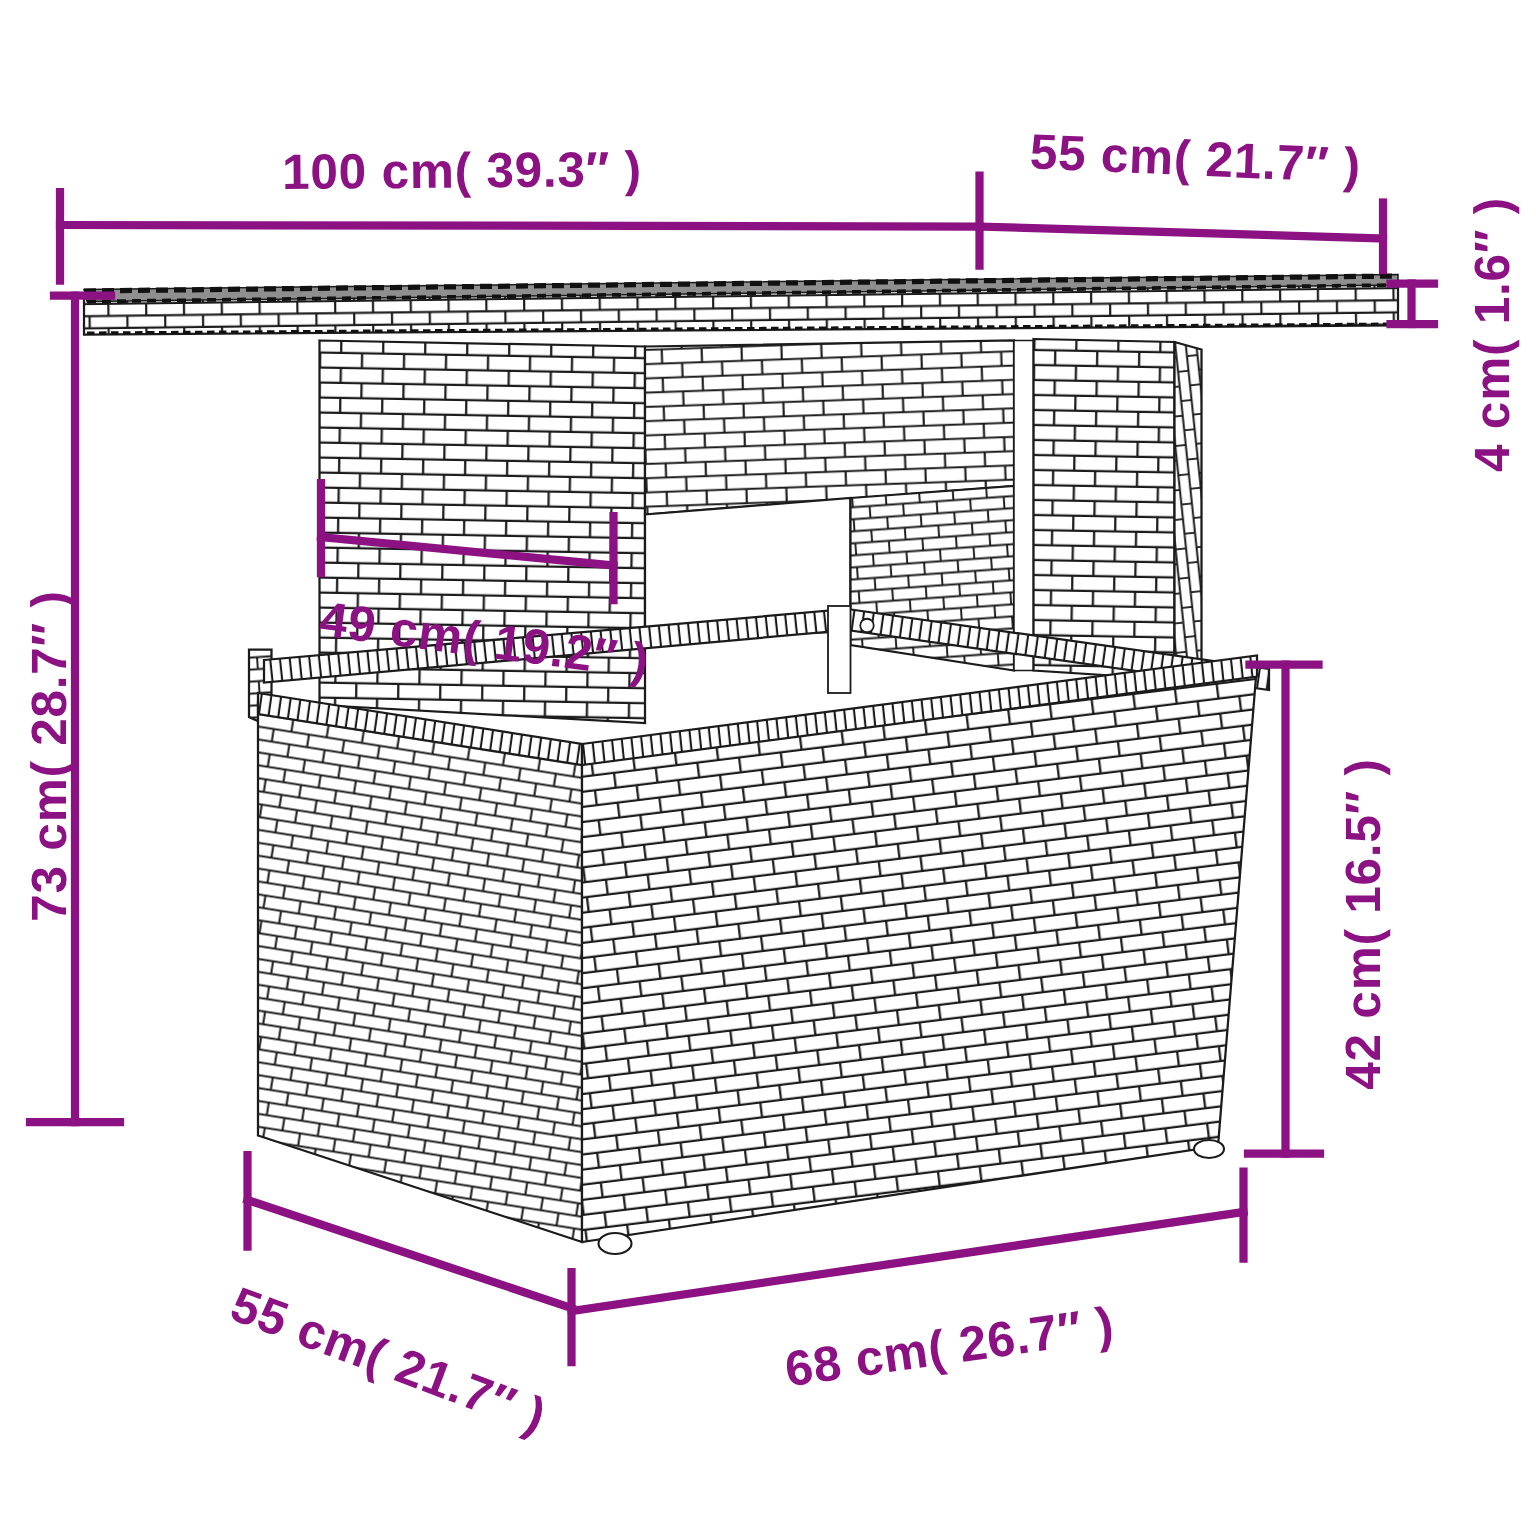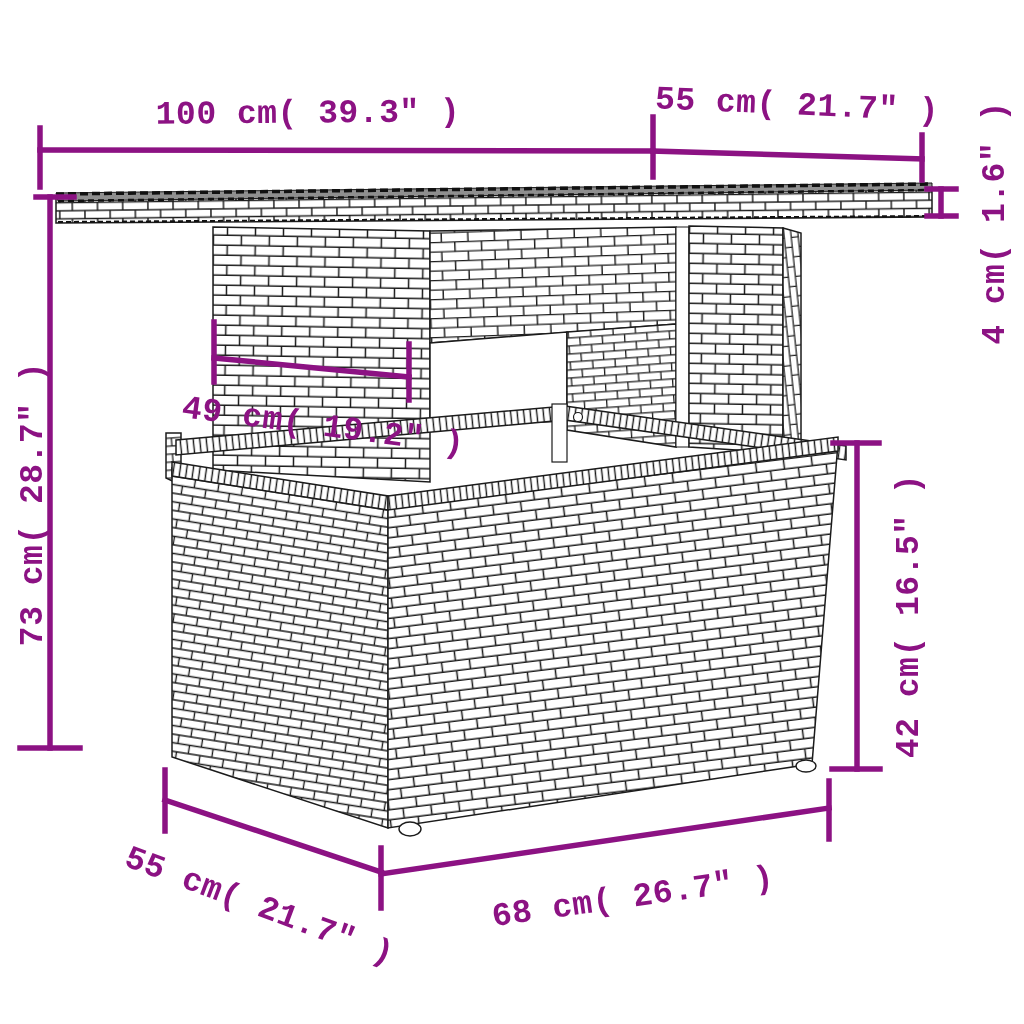--- a/index.html
+++ b/index.html
@@ -2,21 +2,21 @@
 <html><head>
 <meta charset="utf-8">
 <style>
   html, body { margin: 0; padding: 0; background: #ffffff; }
   .stage {
     position: relative;
     width: 1024px;
     height: 1024px;
     background: #ffffff;
     overflow: hidden;
-    font-family: Liberation Mono, monospace;
+    font-family: Liberation Sans, sans-serif;
   }
   .stage svg { position: absolute; left: 0; top: 0; }
   .dim-label {
     position: absolute;
     color: #8C1283;
     font-weight: bold;
     font-size: 33px;
     letter-spacing: 0.5px;
     white-space: nowrap;
     transform-origin: center center;

